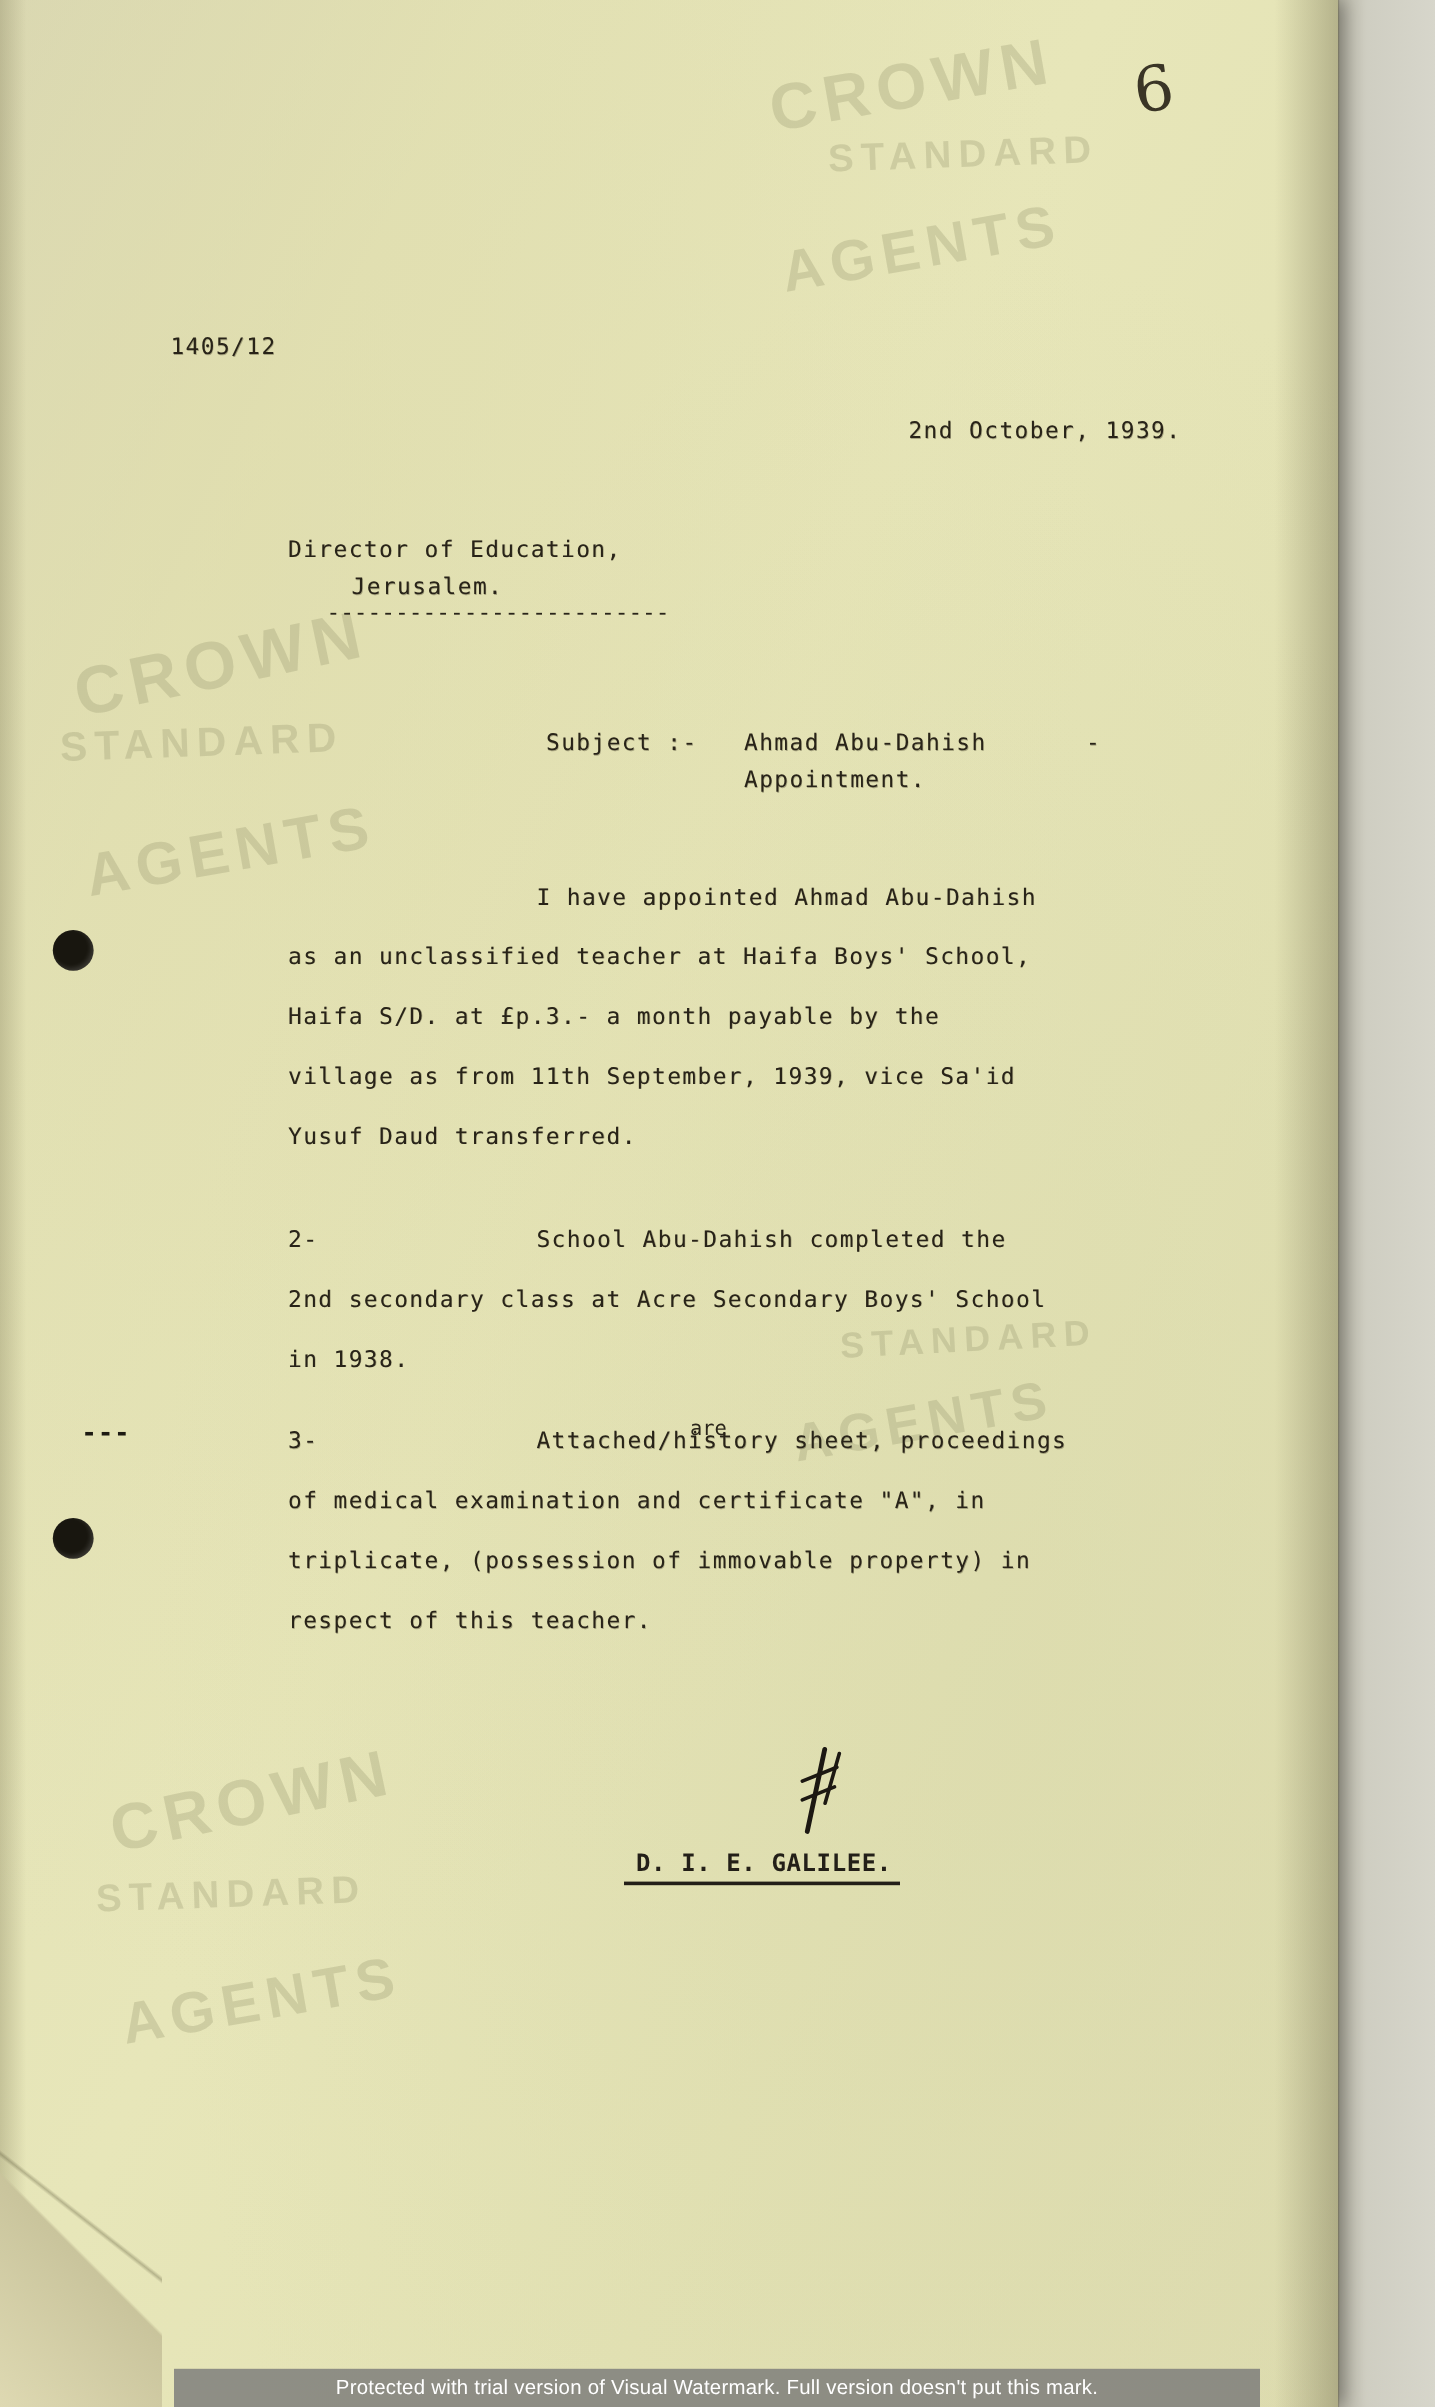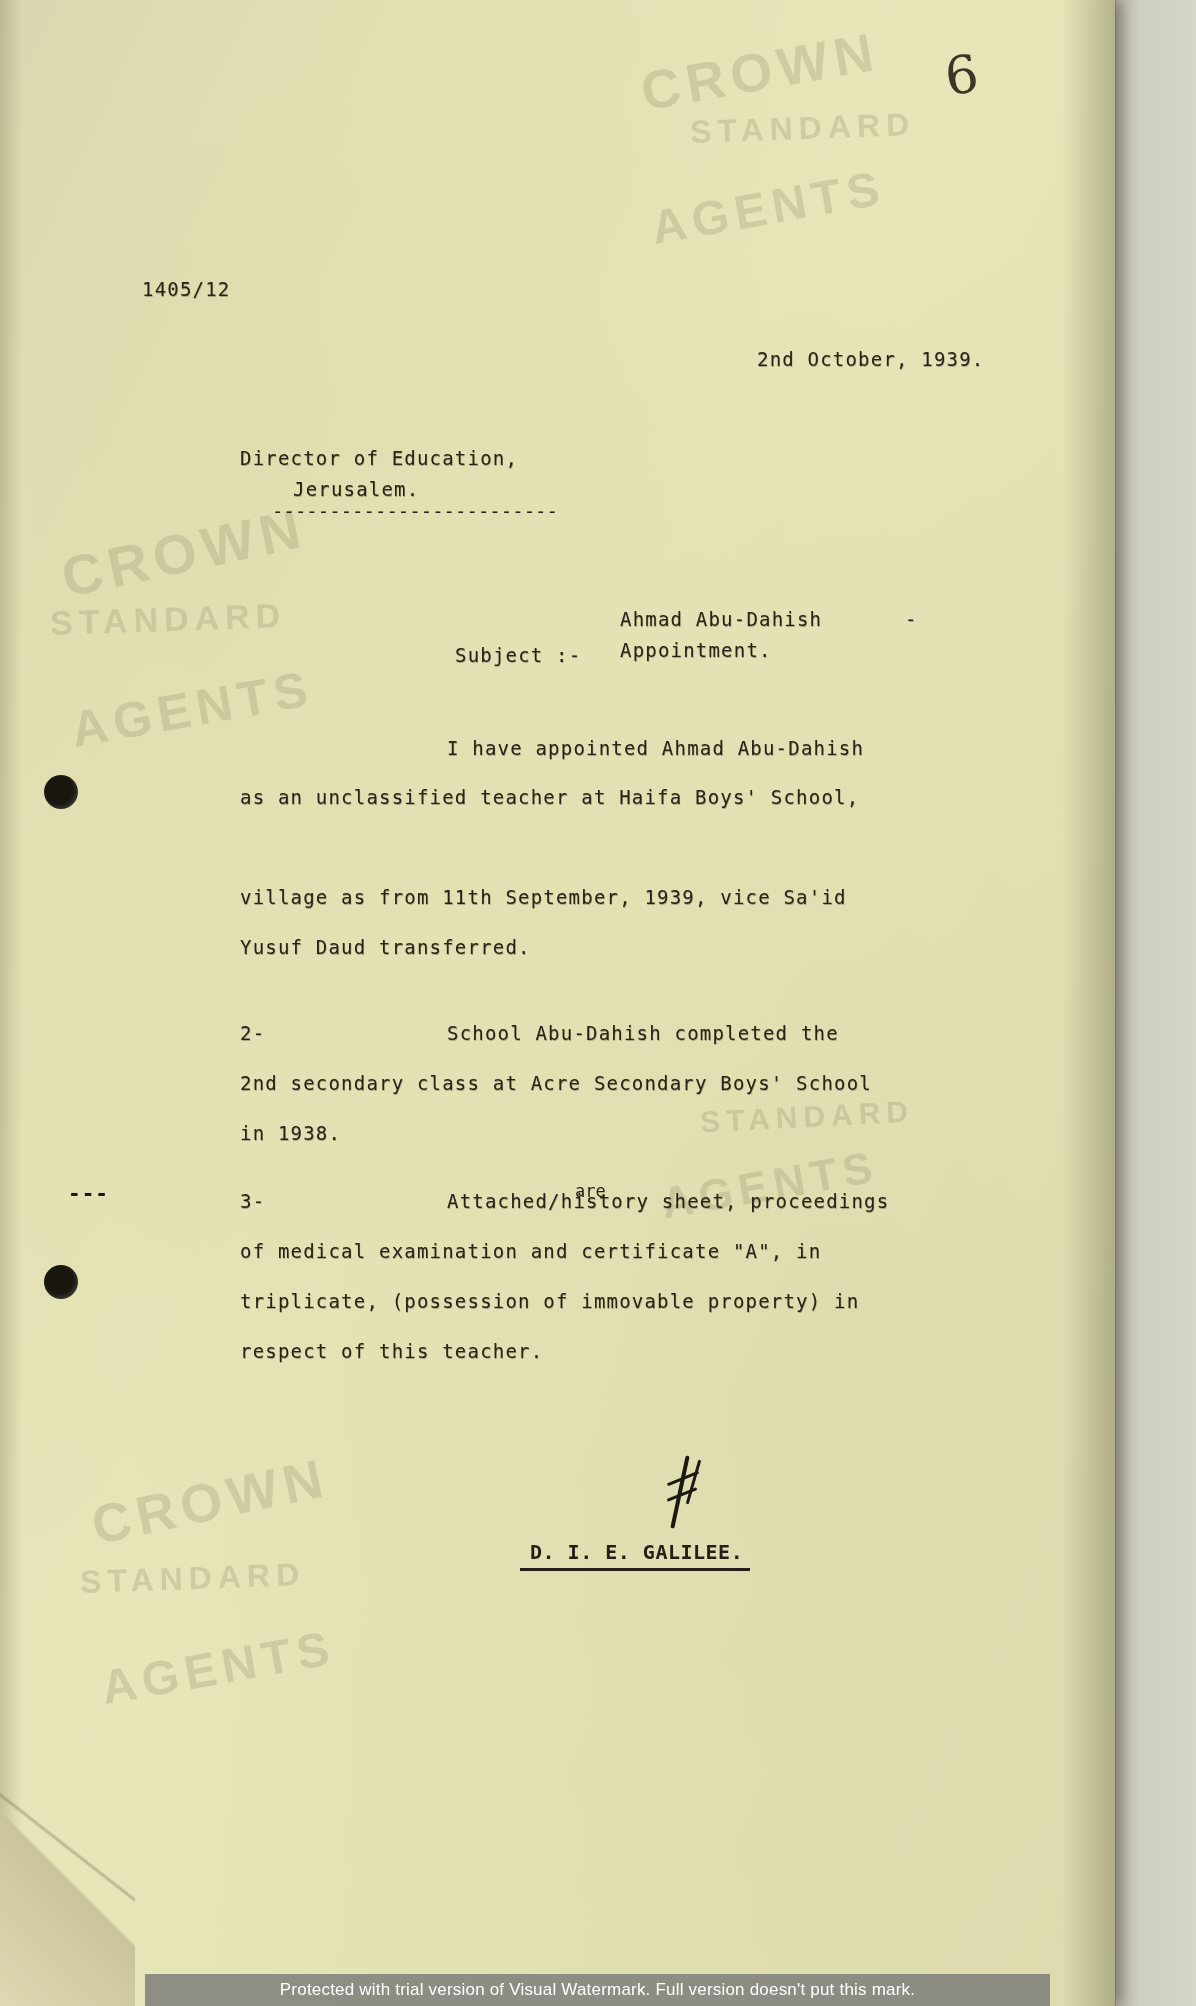--- a/index.html
+++ b/index.html
@@ -275,27 +275,28 @@
     <div class="punch" style="left:44px; top:1265px;"></div>
 
     <div class="t typed" style="left:142px; top:278px;">1405/12</div>
 
     <div class="t typed" style="left:757px; top:348px;">2nd October, 1939.</div>
 
     <div class="t typed" style="left:240px; top:447px;">Director of Education,</div>
     <div class="t typed" style="left:293px; top:478px;">Jerusalem.</div>
     <div class="dash-rule" style="left:272px; top:500px;">-------------------------</div>
 
-    <div class="t typed" style="left:455px; top:644px;">Subject :-</div>
+    <div class="t typed" style="left:455px; top:608px;">Subject :-</div>
     <div class="t typed" style="left:620px; top:608px;">Ahmad Abu-Dahish</div>
     <div class="t typed" style="left:905px; top:608px;">-</div>
     <div class="t typed" style="left:620px; top:639px;text-align:center;">Appointment.</div>
 
     <div class="t typed" style="left:447px; top:737px;">I have appointed Ahmad Abu-Dahish</div>
     <div class="t typed" style="left:240px; top:786px;">as an unclassified teacher at Haifa Boys' School,</div>
+    <div class="t typed" style="left:240px; top:836px;">Haifa S/D. at £p.3.- a month payable by the</div>
     <div class="t typed" style="left:240px; top:886px;text-align:right;">village as from 11th September, 1939, vice Sa'id</div>
     <div class="t typed" style="left:240px; top:936px;">Yusuf Daud transferred.</div>
 
     <div class="t typed" style="left:240px; top:1022px;">2-</div>
     <div class="t typed" style="left:447px; top:1022px;">School Abu-Dahish completed the</div>
     <div class="t typed" style="left:240px; top:1072px;">2nd secondary class at Acre Secondary Boys' School</div>
     <div class="t typed" style="left:240px; top:1122px;">in 1938.</div>
 
     <div class="sig-insert" style="left:575px; top:1165px;">are</div>
     <div class="margin-dashes">---</div>

